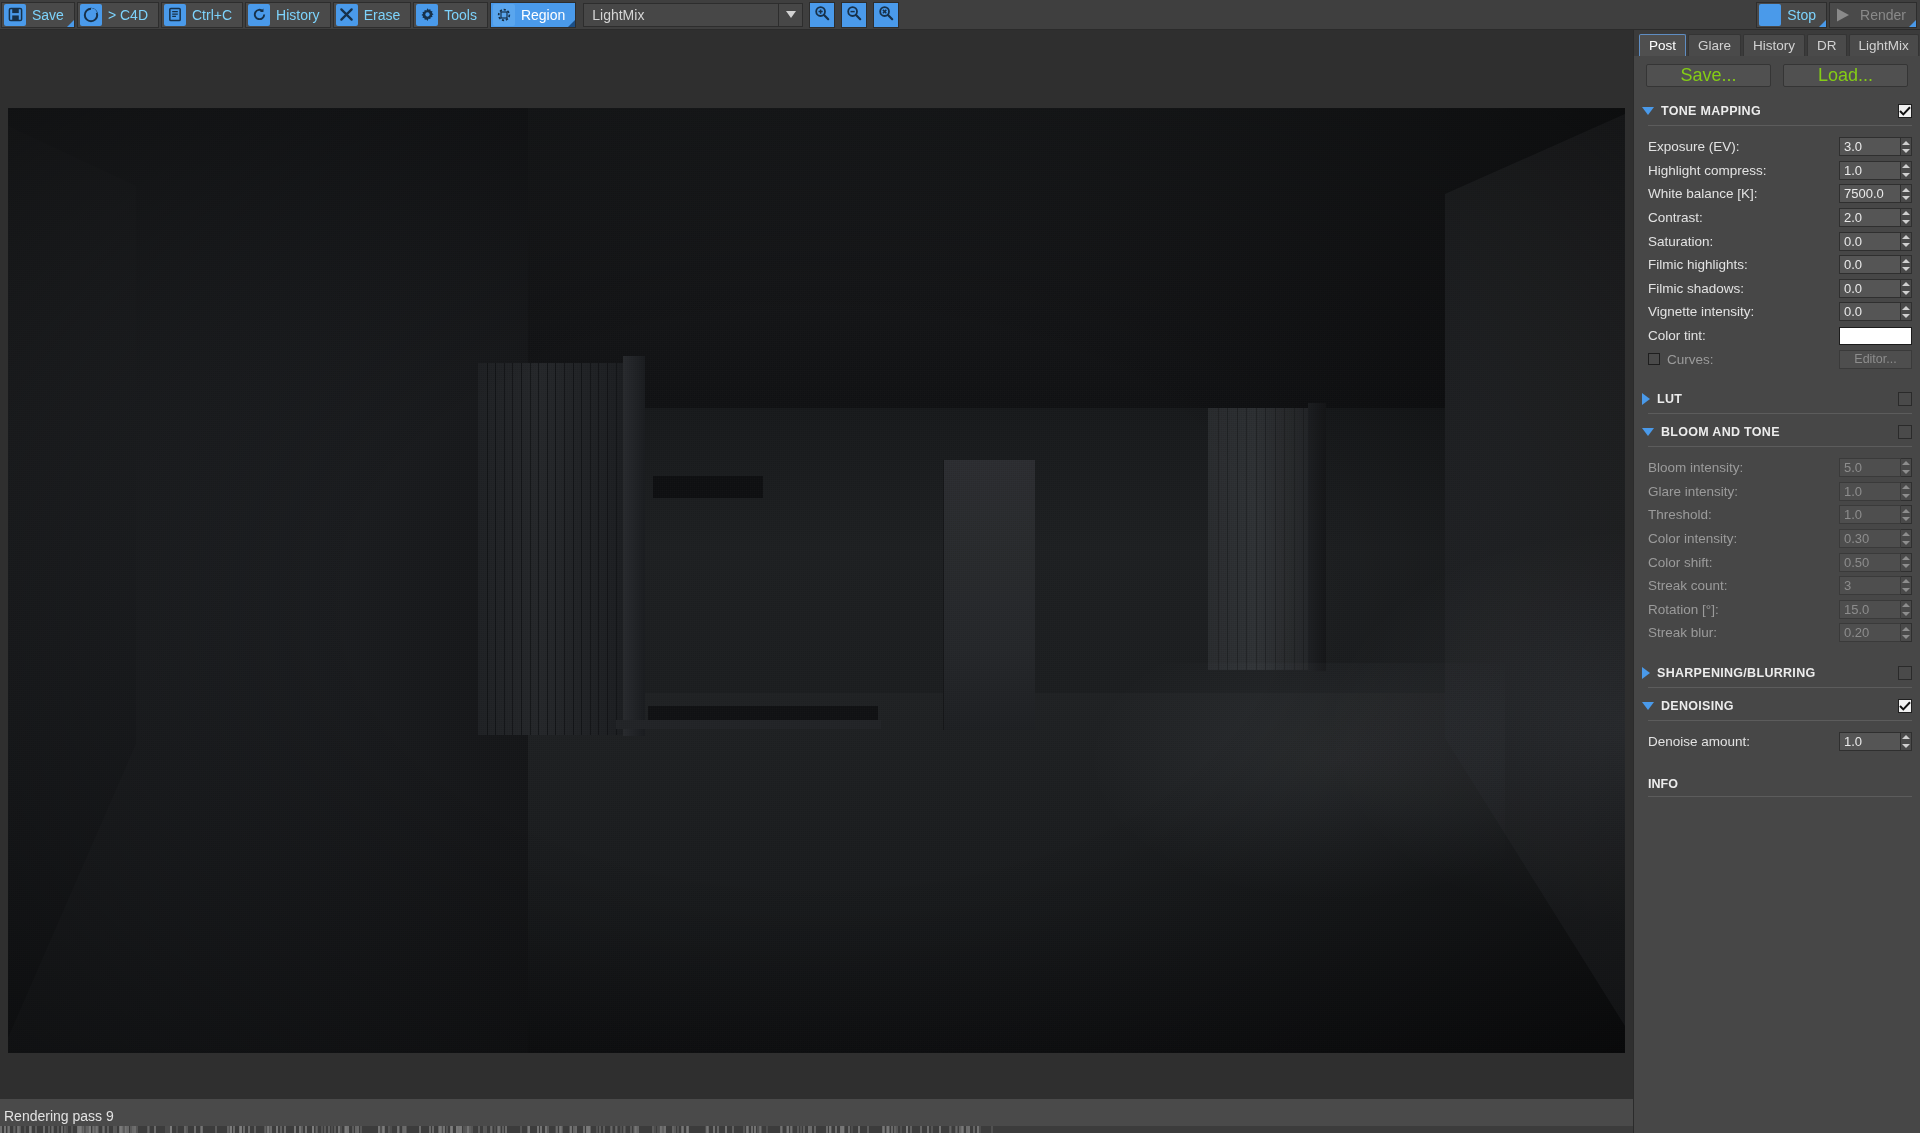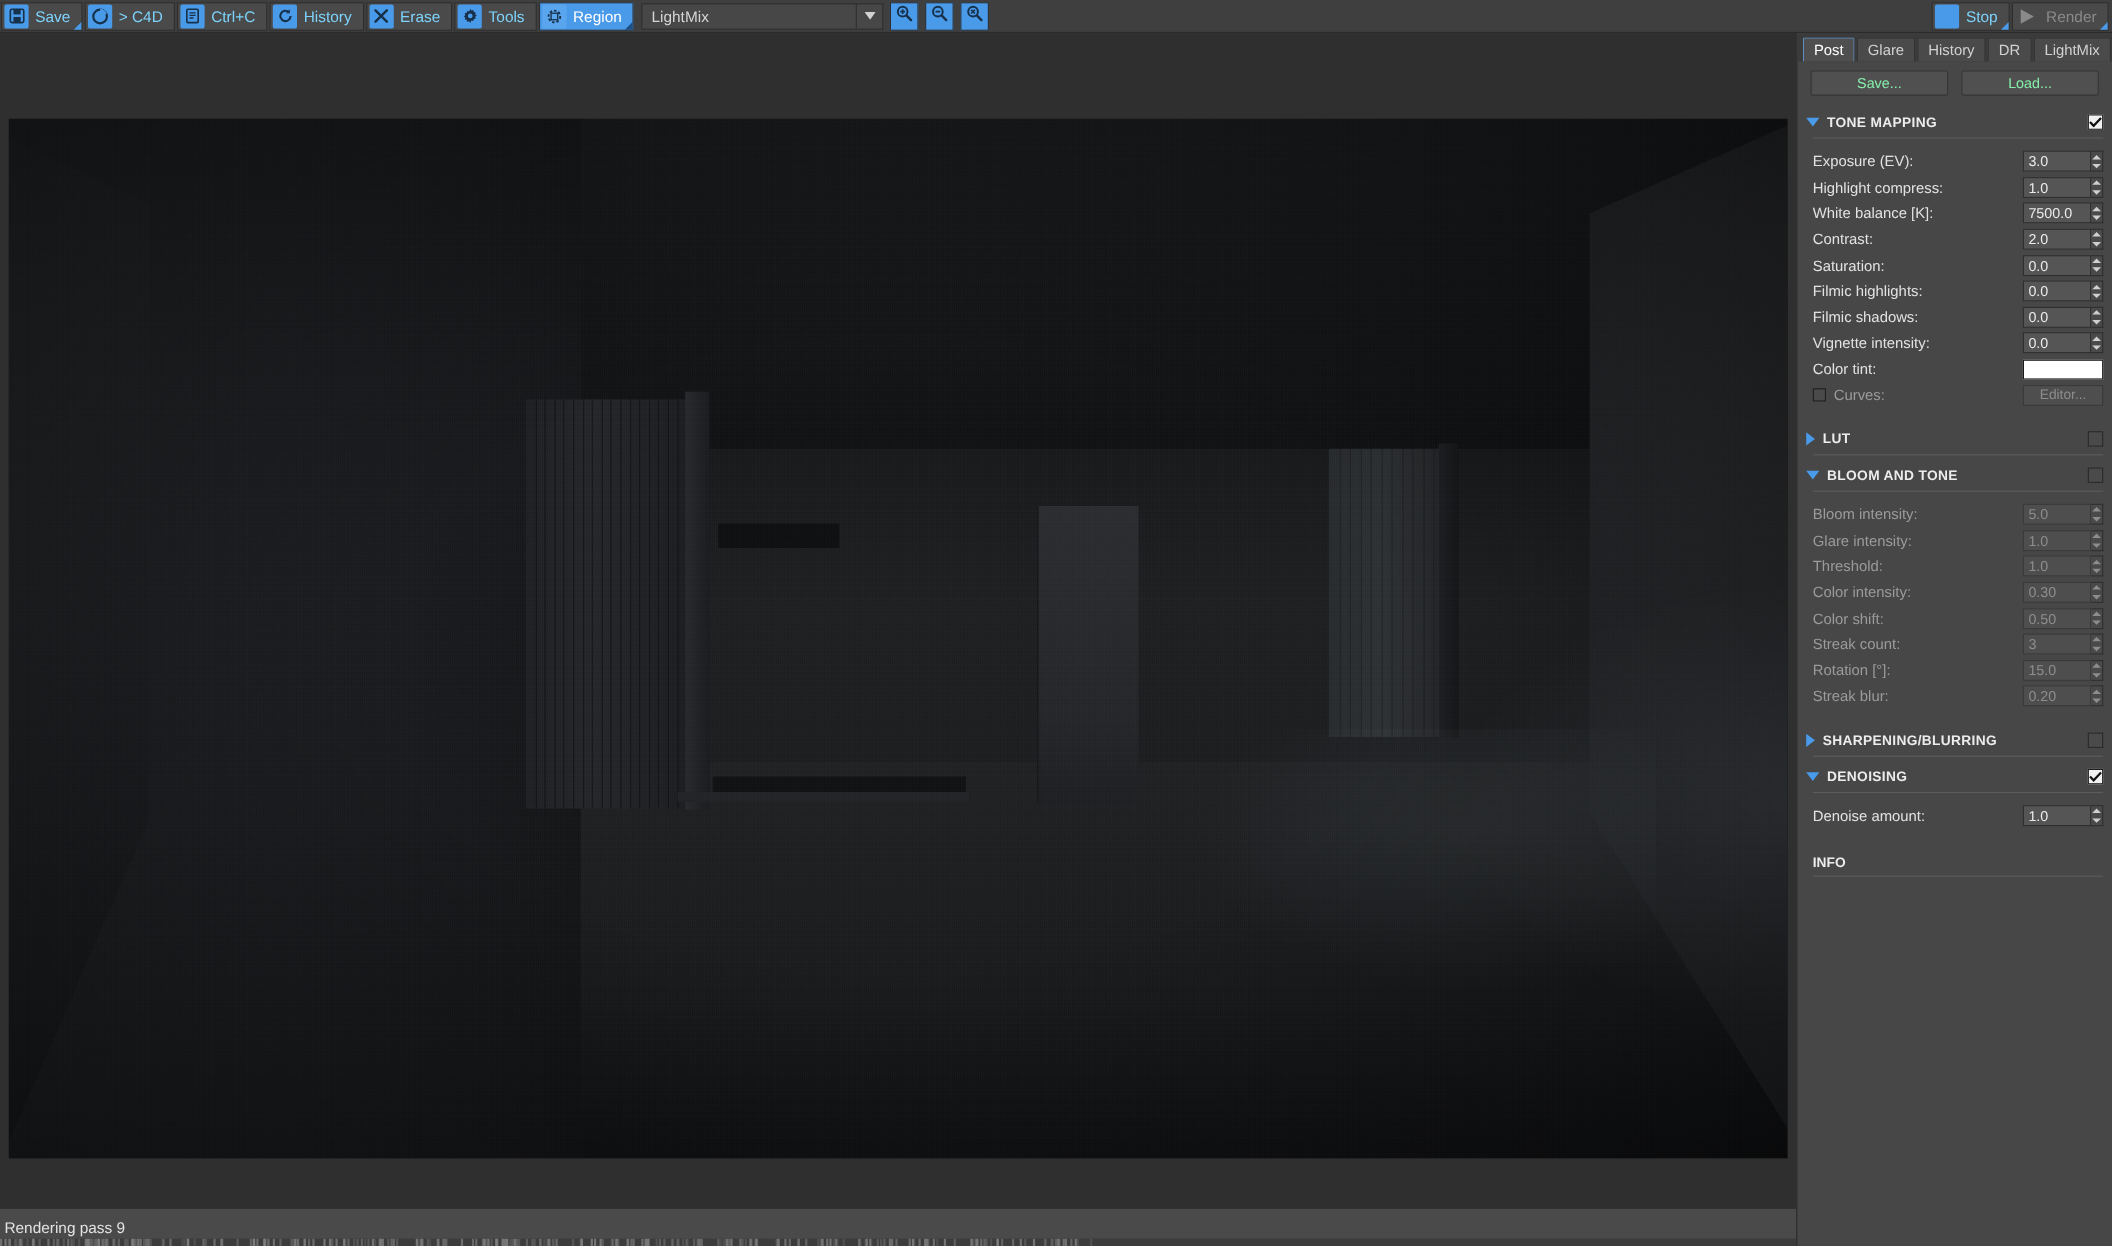--- a/index.html
+++ b/index.html
@@ -177,21 +177,21 @@
     height:22px; padding:0 9px; display:flex; align-items:center;
     font-size:13.5px; color:#d2d2d2; background:#4a4a4a;
     border:1px solid #343434; border-bottom:none; margin-right:2px;
     border-radius:2px 2px 0 0;
   }
   .tab.sel { background:#4f4f4f; color:#ffffff; border-color:#5f8dc2; }
 
   .saveload { display:flex; gap:12px; padding:8px 12px 6px 12px; }
   .pbtn {
     flex:1; height:23px; background:#505050; border:1px solid #353535;
-    color:#86efac; font-size:13px; display:flex; align-items:center;
+    color:#84cc16; font-size:18px; display:flex; align-items:center;
     justify-content:center; border-radius:2px;
   }
 
   .sect-head {
     display:flex; align-items:center; padding:6px 8px 2px 8px; margin-top:5px;
   }
   .tri { width:0;height:0; margin-right:7px; }
   .tri.down { border-left:6px solid transparent; border-right:6px solid transparent; border-top:8px solid #4a9aea; }
   .tri.right { border-top:6px solid transparent; border-bottom:6px solid transparent; border-left:8px solid #4a9aea; }
   .sect-title {

